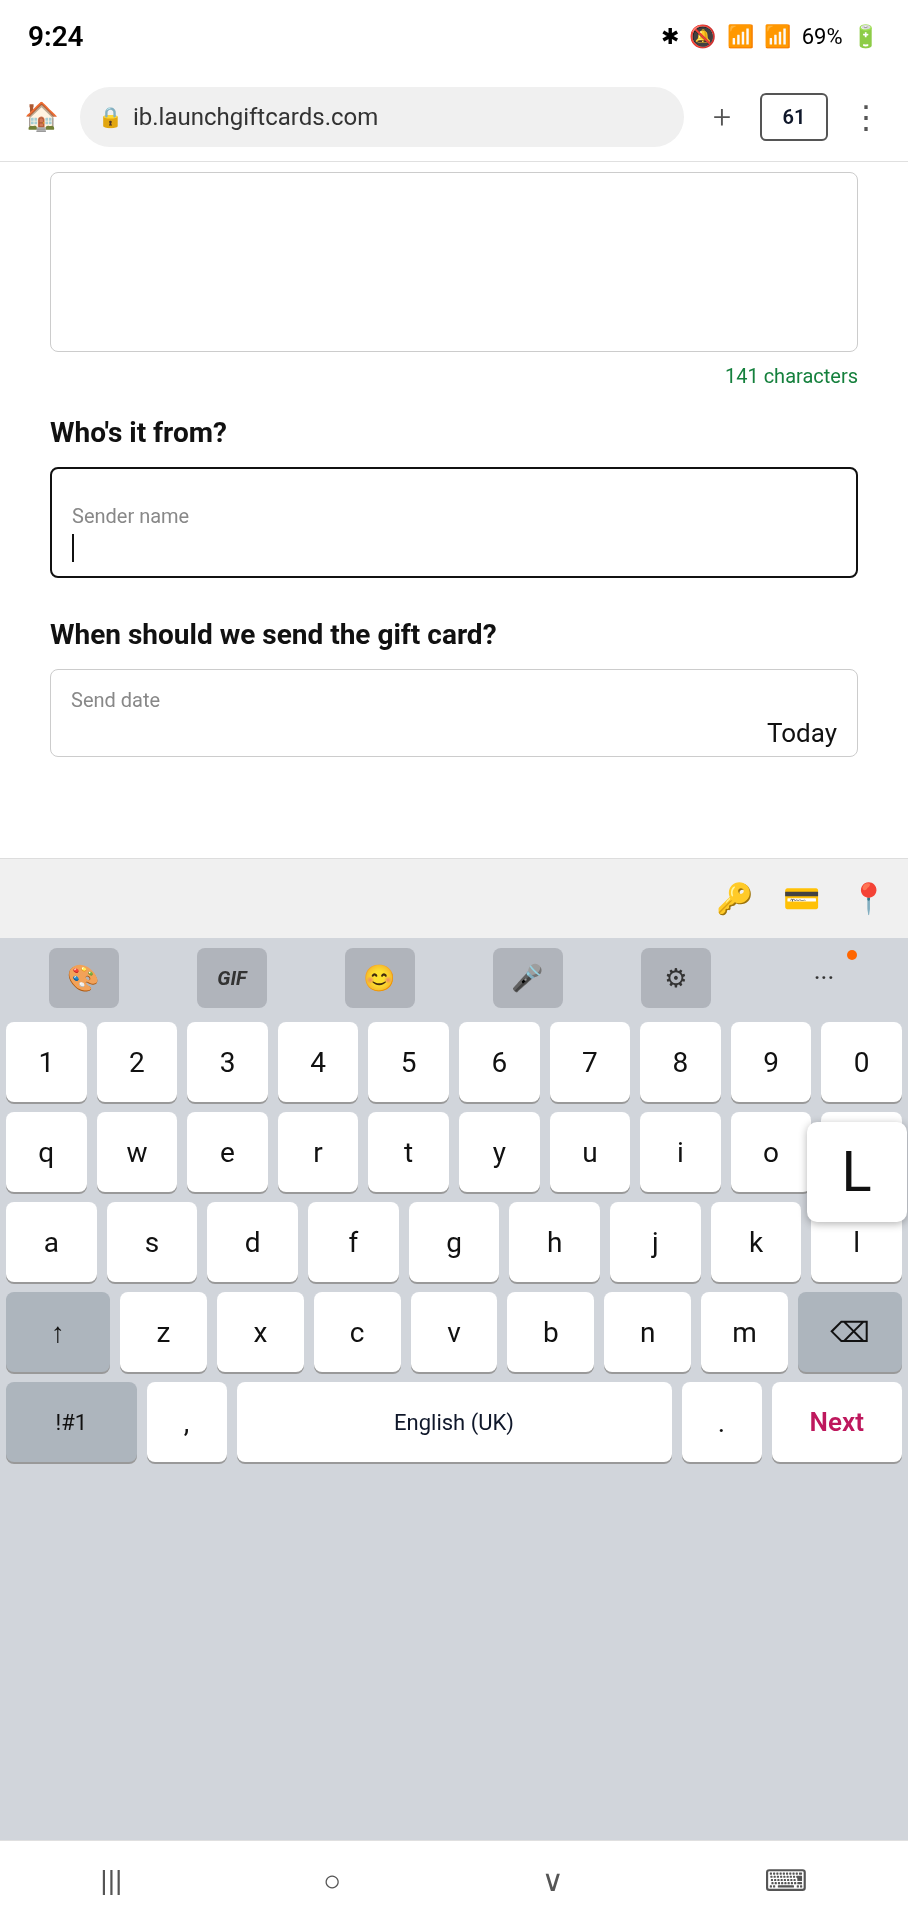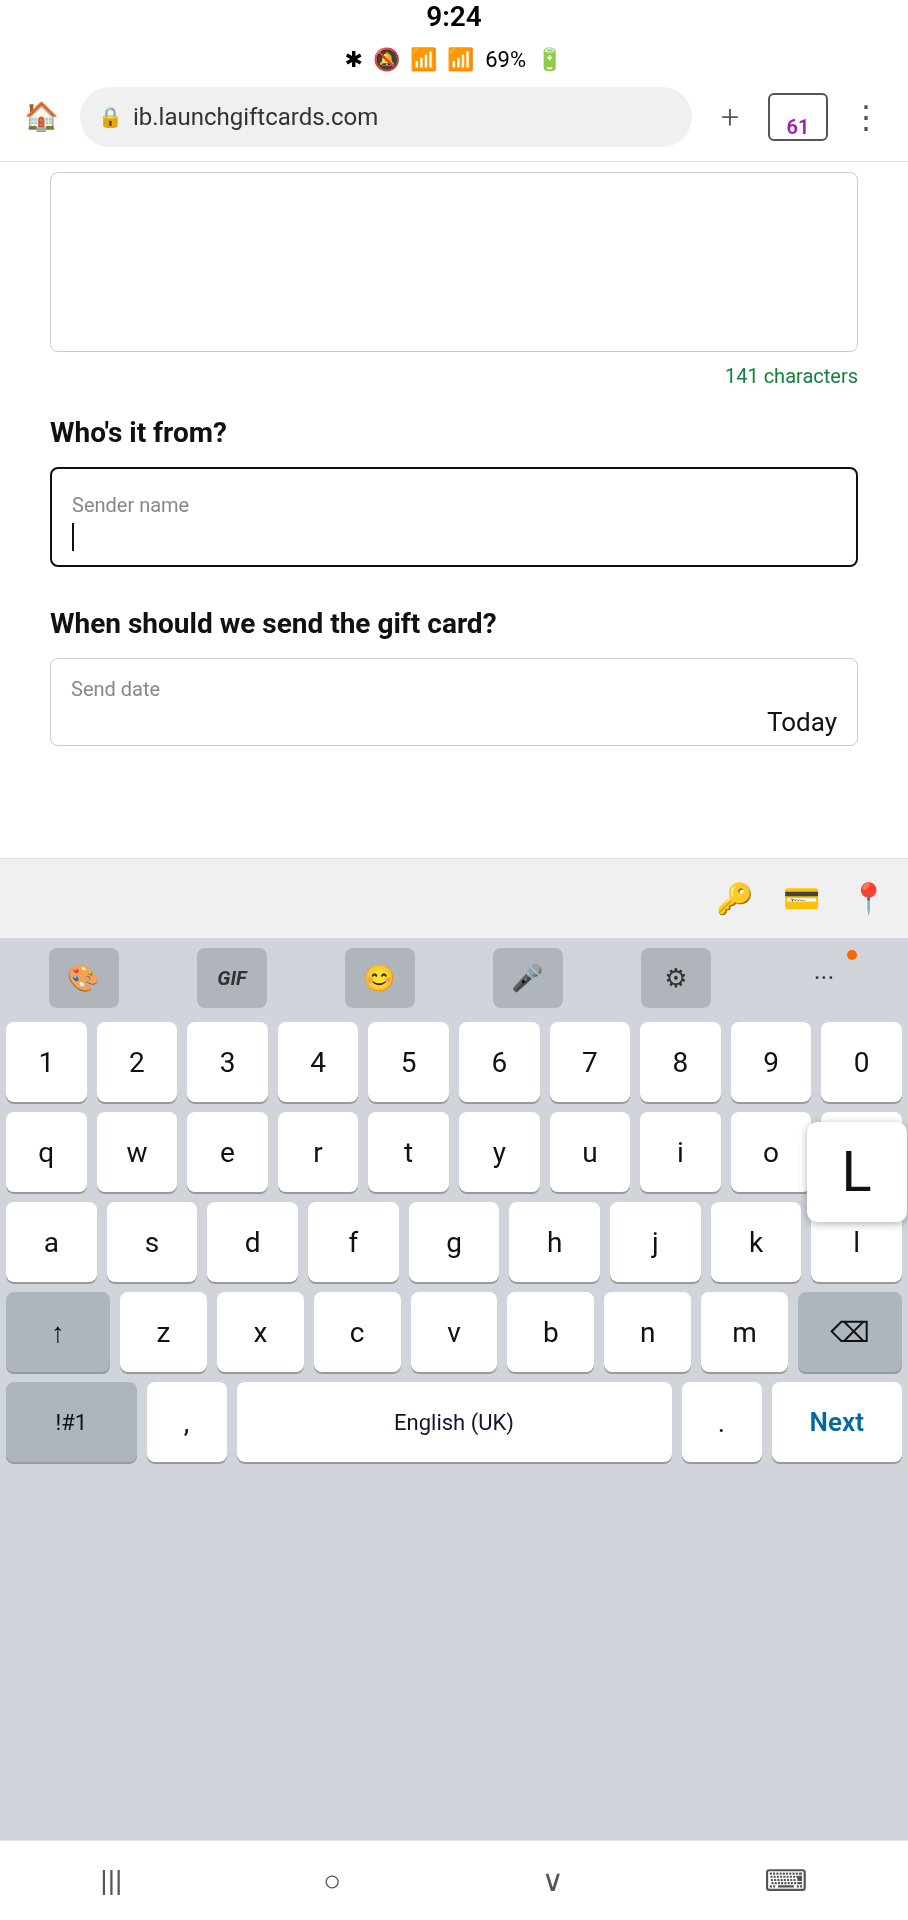--- a/index.html
+++ b/index.html
@@ -13,22 +13,21 @@
       position: relative;
     }
 
     
     .status-bar {
       height: 72px;
       background: #fff;
       display: flex;
       align-items: center;
       justify-content: space-between;
-      padding: 0 28px;
-      flex-direction: column;
+      padding: 8px 28px;
     }
     .status-time {
       font-size: 28px;
       font-weight: 600;
       color: #000;
     }
     .status-icons {
       display: flex;
       align-items: center;
       gap: 10px;
@@ -83,30 +82,30 @@
     .browser-action-btn {
       width: 48px;
       height: 48px;
       display: flex;
       align-items: center;
       justify-content: center;
       color: #555;
       font-size: 26px;
     }
     .tab-count-btn {
-      width: 60px;
+      width: 68px;
       height: 48px;
       border: 2px solid #555;
       border-radius: 6px;
       display: flex;
-      align-items: flex-end;
+      align-items: center;
       justify-content: center;
       font-size: 20px;
       font-weight: 600;
-      color: #a21caf;
+      color: #0f172a;
     }
 
     
     .page-content {
       padding: 0 50px;
       background: #fff;
     }
 
     
     .textarea-section {
@@ -137,21 +136,21 @@
       font-weight: 700;
       color: #111;
       margin-bottom: 18px;
     }
 
     
     .input-wrapper {
       width: 100%;
       border: 2px solid #111;
       border-radius: 8px;
-      padding: 24px 20px 14px;
+      padding: 35px 20px 14px;
       margin-bottom: 40px;
       position: relative;
     }
     .input-wrapper .input-label {
       font-size: 20px;
       color: #888;
       margin-bottom: 6px;
     }
     .input-cursor {
       display: inline-block;
@@ -286,21 +285,21 @@
     .key.dark {
       background: #adb5bd;
       color: #111;
     }
     .key.space-key {
       flex: 4;
       font-size: 22px;
     }
     .key.next-key {
       background: #fff;
-      color: #0369a1;
+      color: #be185d;
       font-size: 26px;
       font-weight: 600;
       flex: 1.2;
     }
     .key.symbol-key {
       font-size: 22px;
       flex: 1.2;
     }
     .key.comma-key {
       flex: 0.6;

